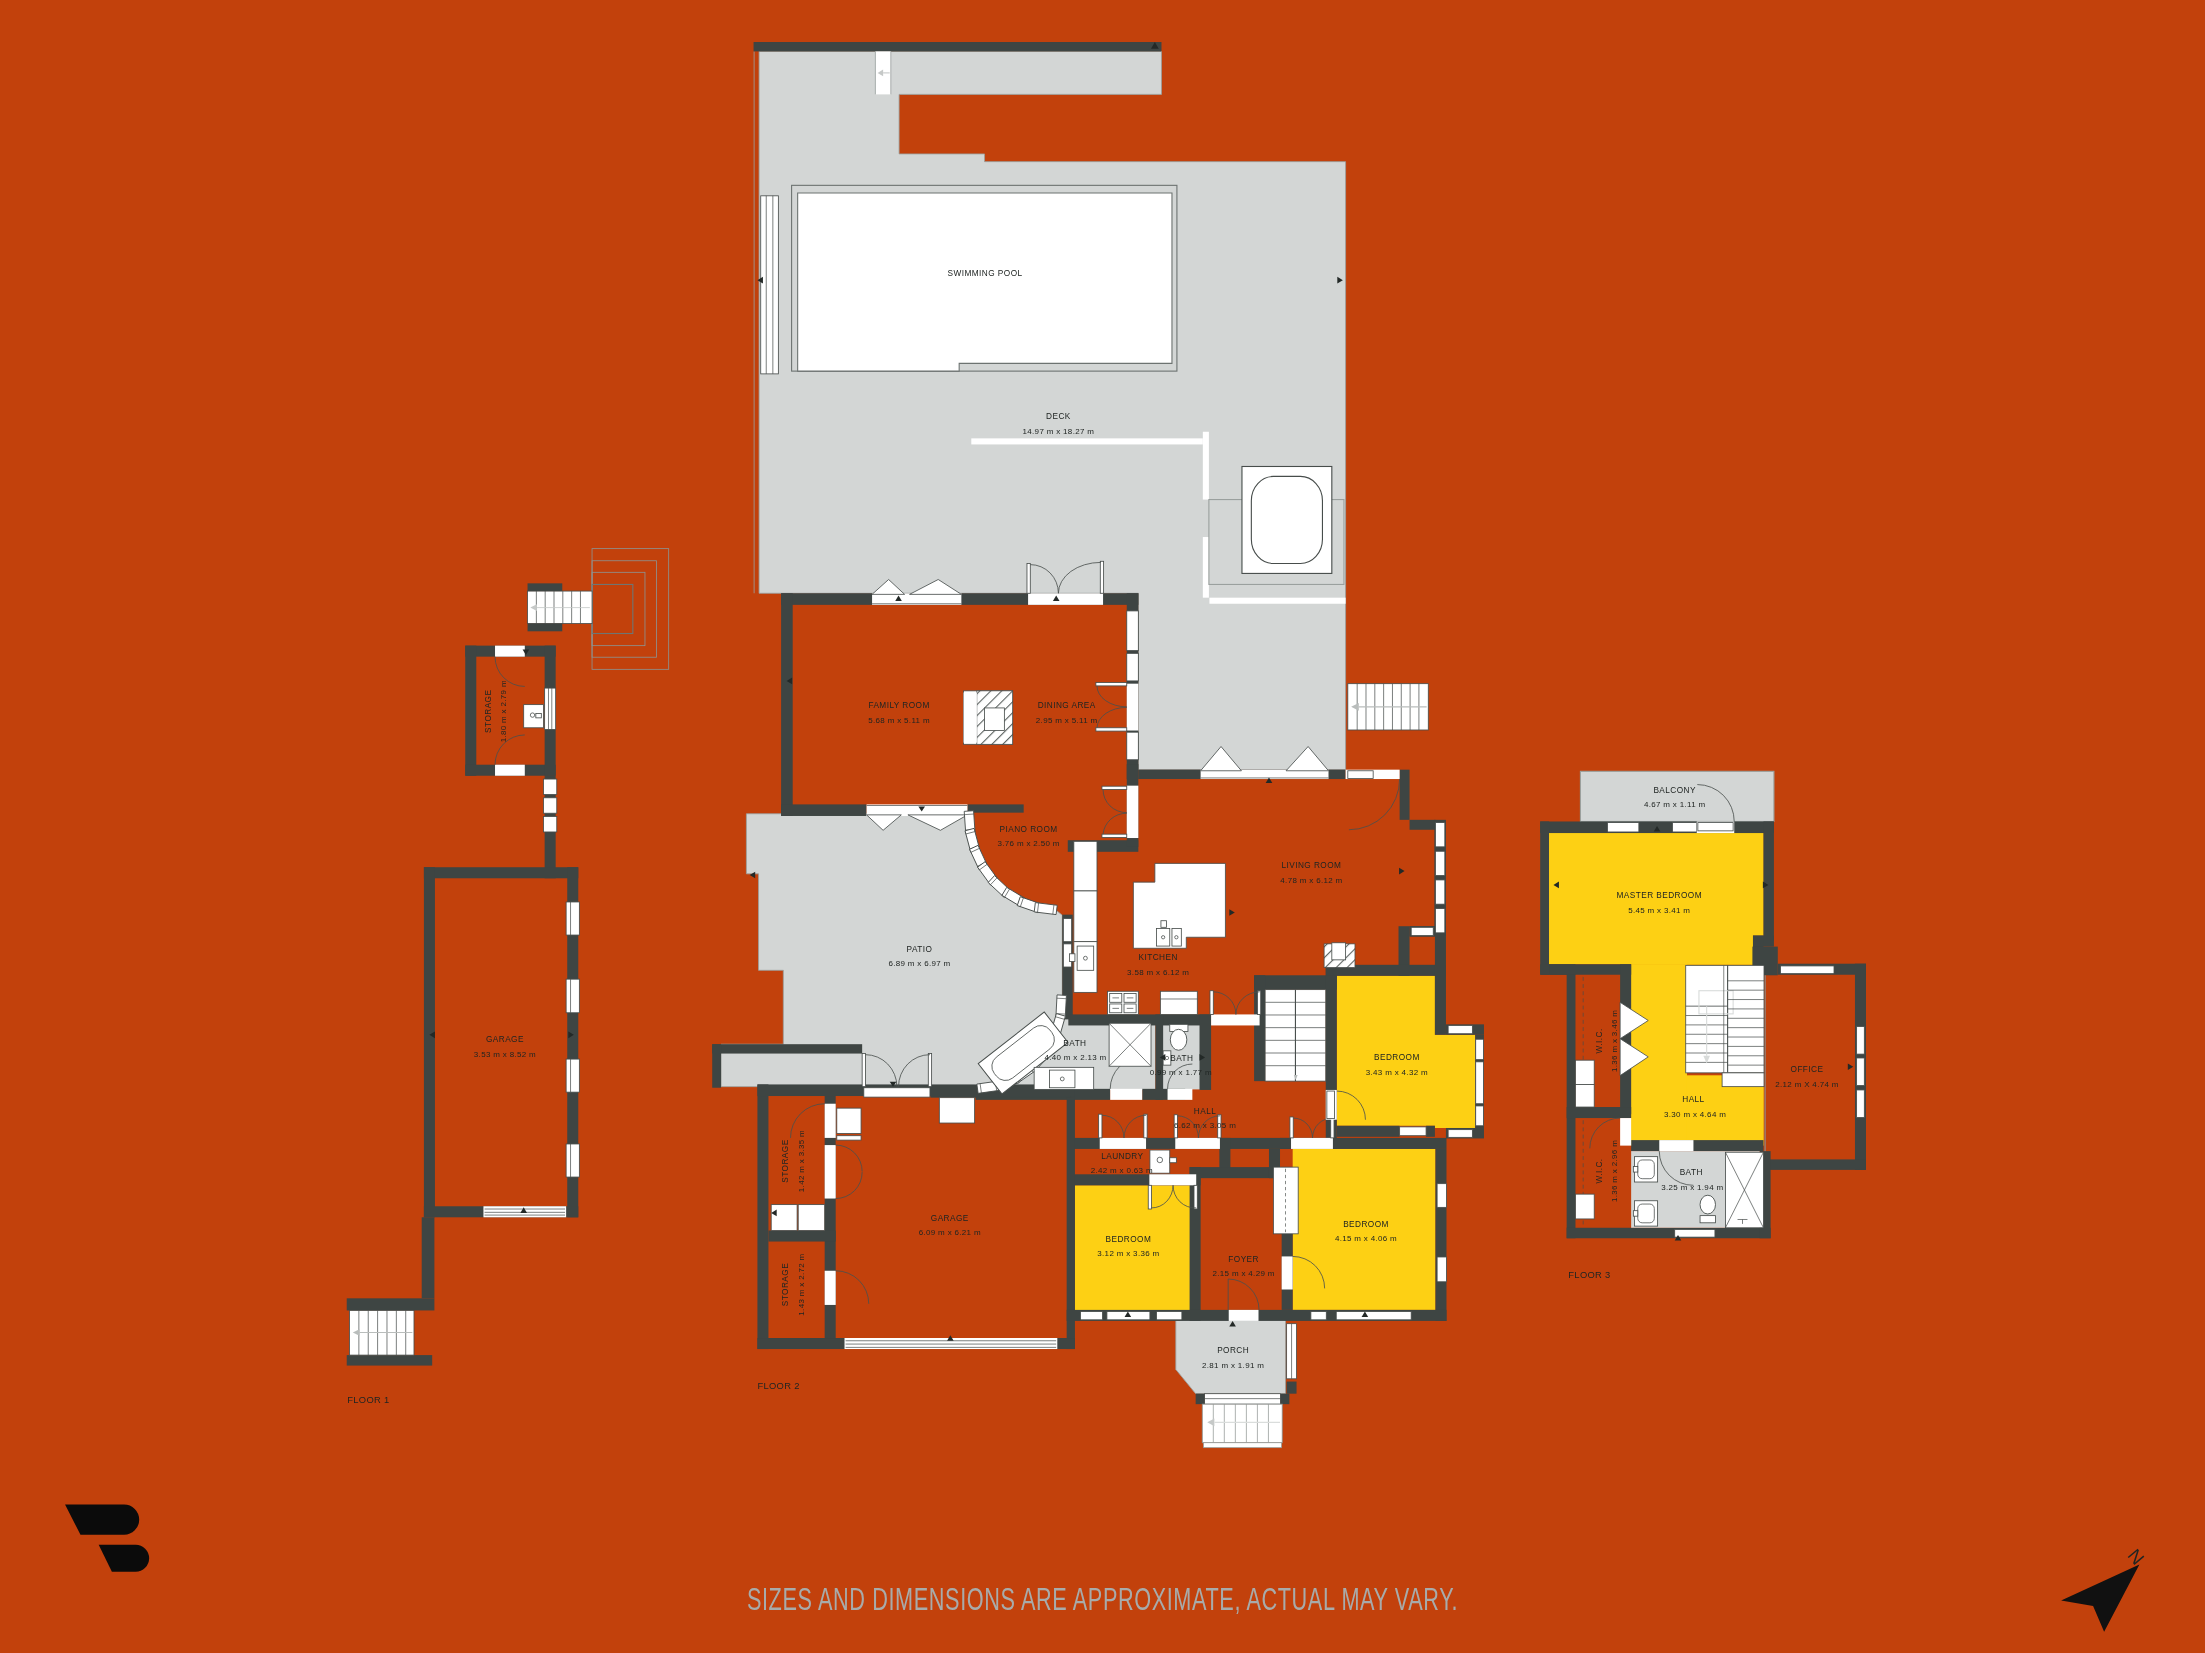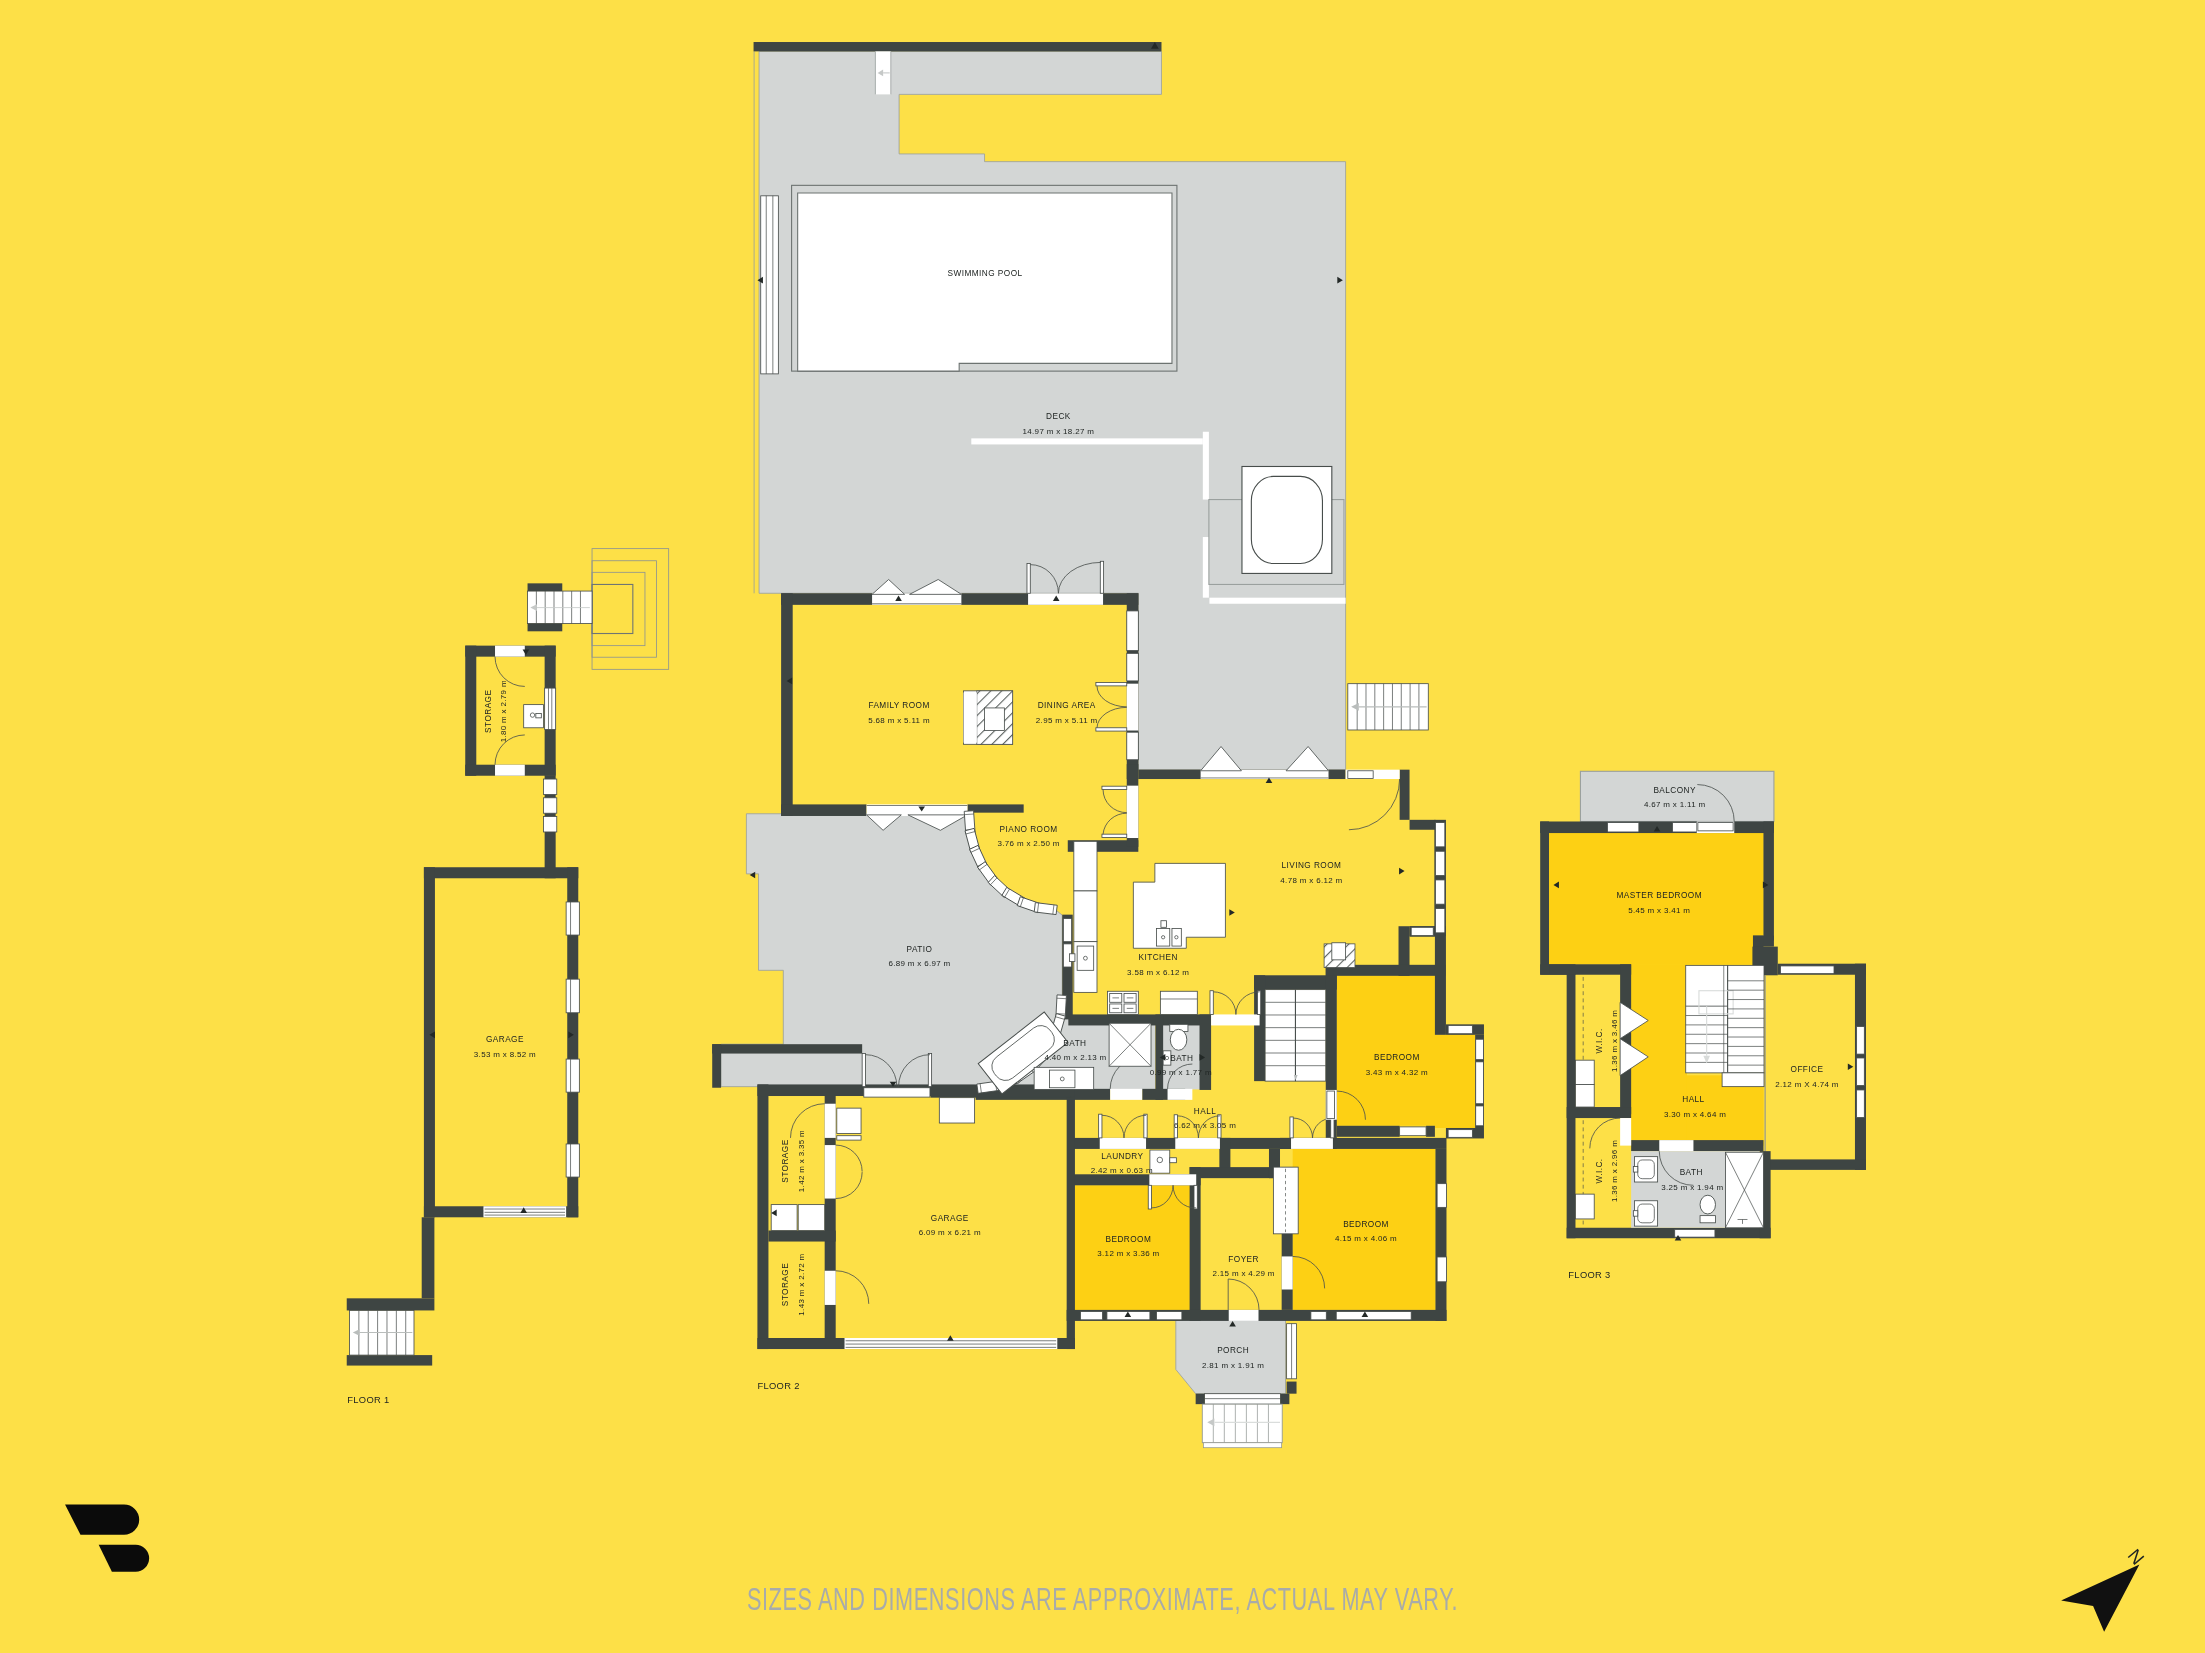--- a/index.html
+++ b/index.html
@@ -1,16 +1,16 @@
 <!DOCTYPE html>
 <html style="font-size:8.8px"><head>
 <meta charset="utf-8">
 <style>
 html,body{margin:0;padding:0;background:#ffffff;}
-#page{position:relative;width:2205px;height:1654px;background:#fde047;overflow:hidden;}
+#page{position:relative;width:2205px;height:1654px;background:#c2410c;overflow:hidden;}
 svg{position:absolute;left:0;top:0;}
 .wall{fill:#3e4543;}
 .gray{fill:#d3d6d5;}
 .yel{fill:#fdd014;}
 .wh{fill:#ffffff;}
 .tn{stroke:#474d4b;stroke-width:1.3;fill:none;}
 .gl{stroke:#9aa09e;stroke-width:1.5;fill:none;}
 .whs{fill:#ffffff;stroke:#474d4b;stroke-width:1.5;}
 .whs2{fill:#ffffff;stroke:#474d4b;stroke-width:2;}
 .arcn{stroke:#4a504e;stroke-width:1.5;fill:none;}

